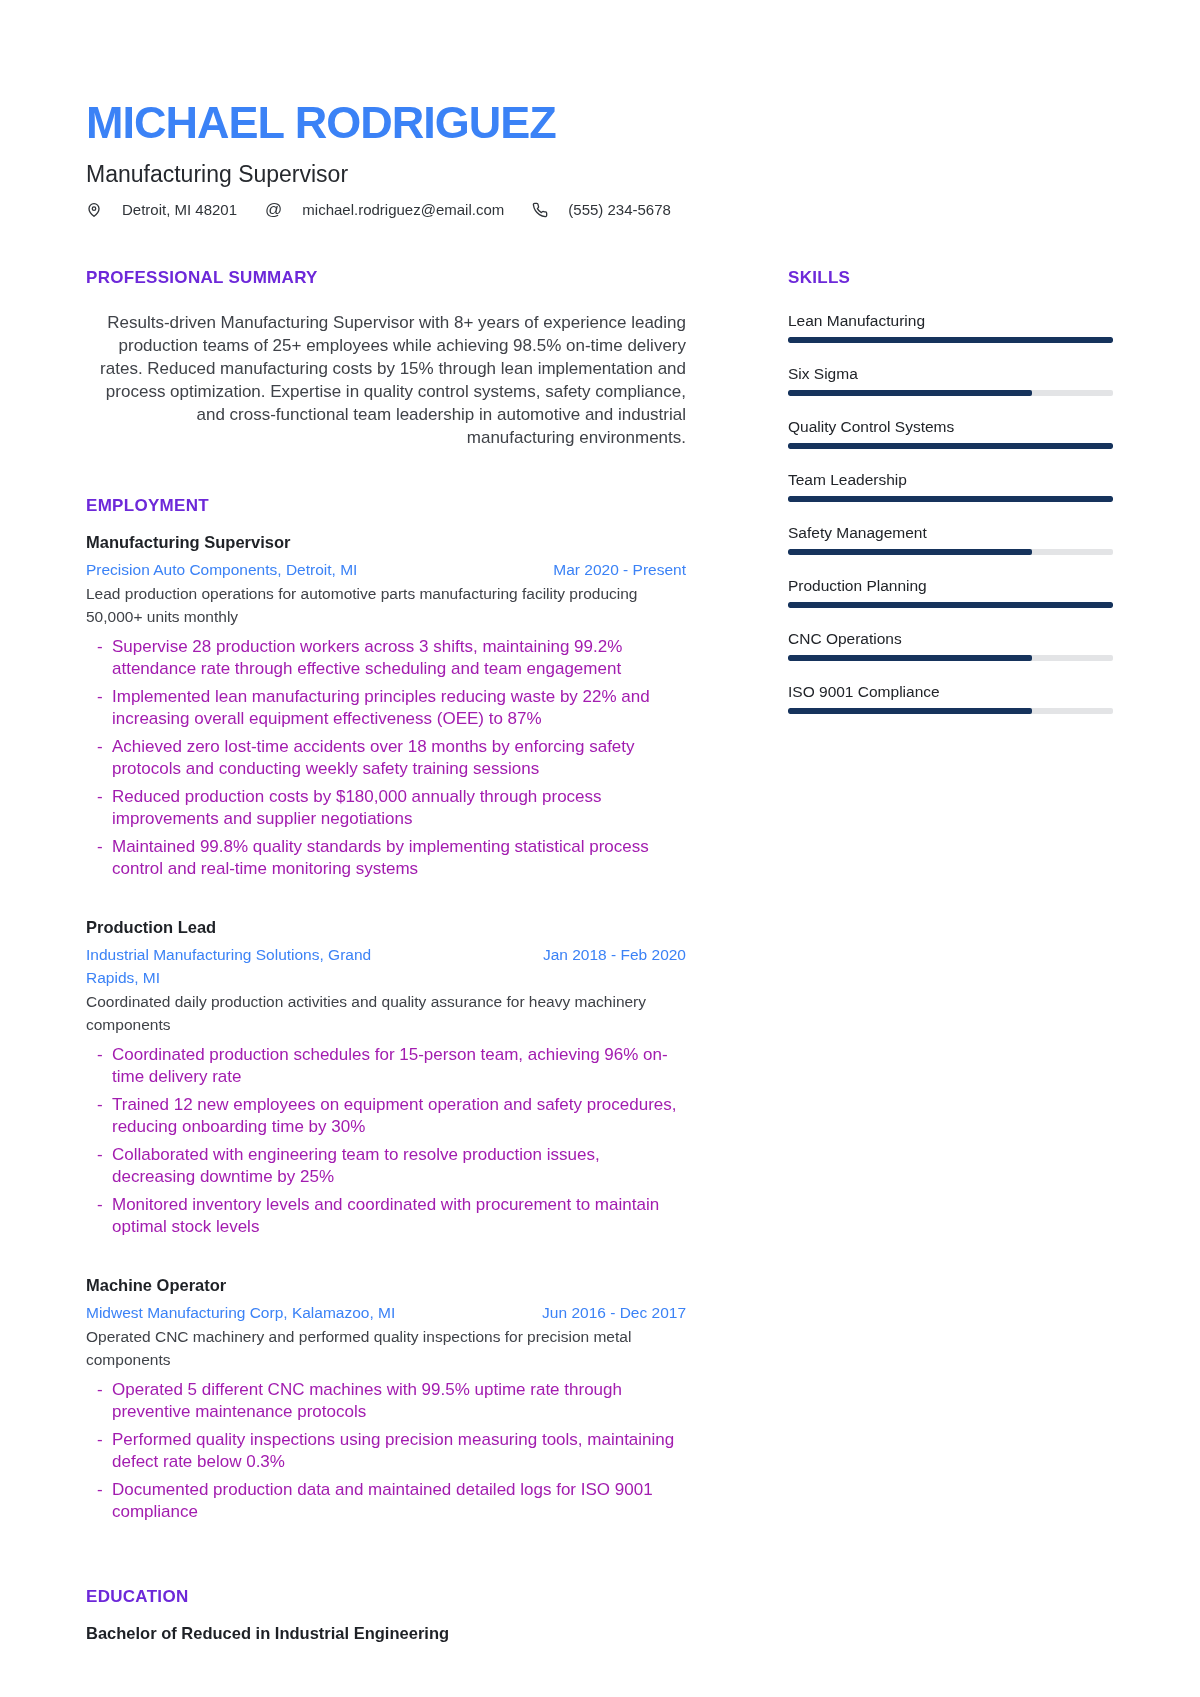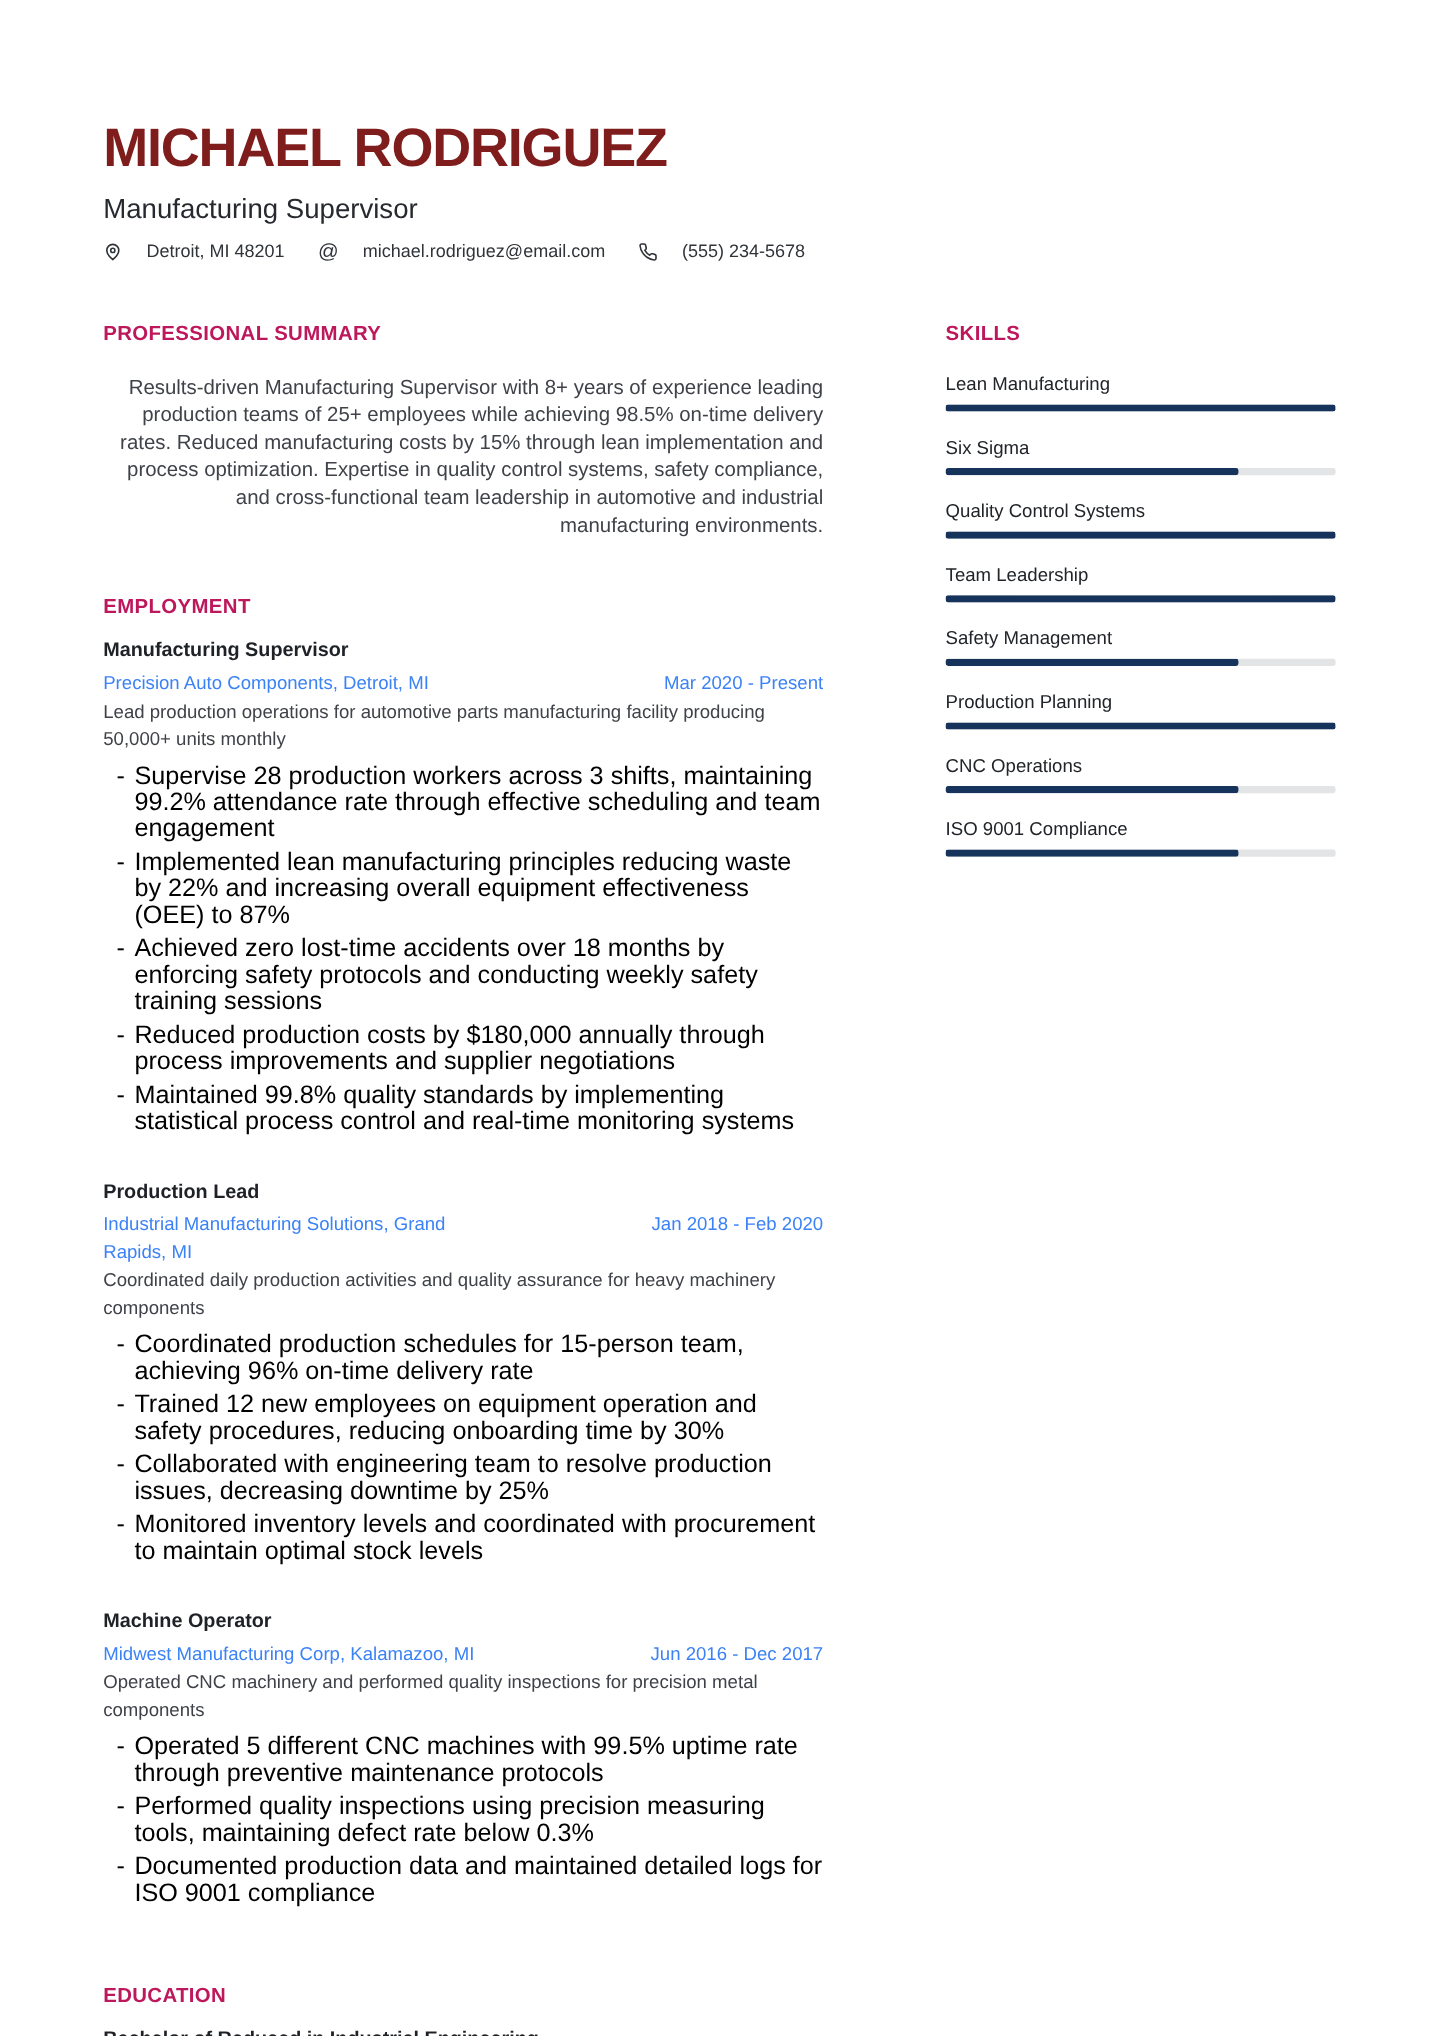--- a/index.html
+++ b/index.html
@@ -12,21 +12,21 @@
     margin: 0 auto;
     background: #ffffff;
     overflow: hidden;
   }
   
   .header { padding: 100px 87px 0 86px; }
   .name {
     font-size: 45px;
     font-weight: 800;
     letter-spacing: -1px;
-    color: #7f1d1d;
+    color: #3b82f6;
     line-height: 1.0;
   }
   .job-headline {
     margin-top: 16px;
     font-size: 23px;
     font-weight: 400;
     color: #26292e;
     line-height: 1.15;
   }
   .contact-row {
@@ -46,21 +46,21 @@
     gap: 102px;
     padding: 0 87px 0 86px;
     margin-top: 50px;
   }
   .col-left  { flex: 0 0 600px; width: 600px; }
   .col-right { flex: 0 0 325px; width: 325px; }
   .section-heading {
     font-size: 17px;
     font-weight: 700;
     letter-spacing: 0.3px;
-    color: #be185d;
+    color: #6d28d9;
     line-height: 1.2;
   }
   
   .summary-text {
     margin-top: 22px;
     font-size: 17px;
     line-height: 23px;
     color: #3f4248;
     text-align: right;
   }
@@ -88,23 +88,23 @@
   .job-desc {
     margin-top: 1px;
     font-size: 15.5px;
     line-height: 23px;
     color: #3f4248;
   }
   .bullets { margin-top: 8px; }
   .bullet {
     position: relative;
     padding-left: 26px;
-    font-size: 21px;
+    font-size: 17px;
     line-height: 22px;
-    color: #000000;
+    color: #a21caf;
     margin-bottom: 6px;
   }
   .bullet::before {
     content: "-";
     position: absolute;
     left: 11px;
     top: 0;
   }
   
   .education-section { margin-top: 64px; }

